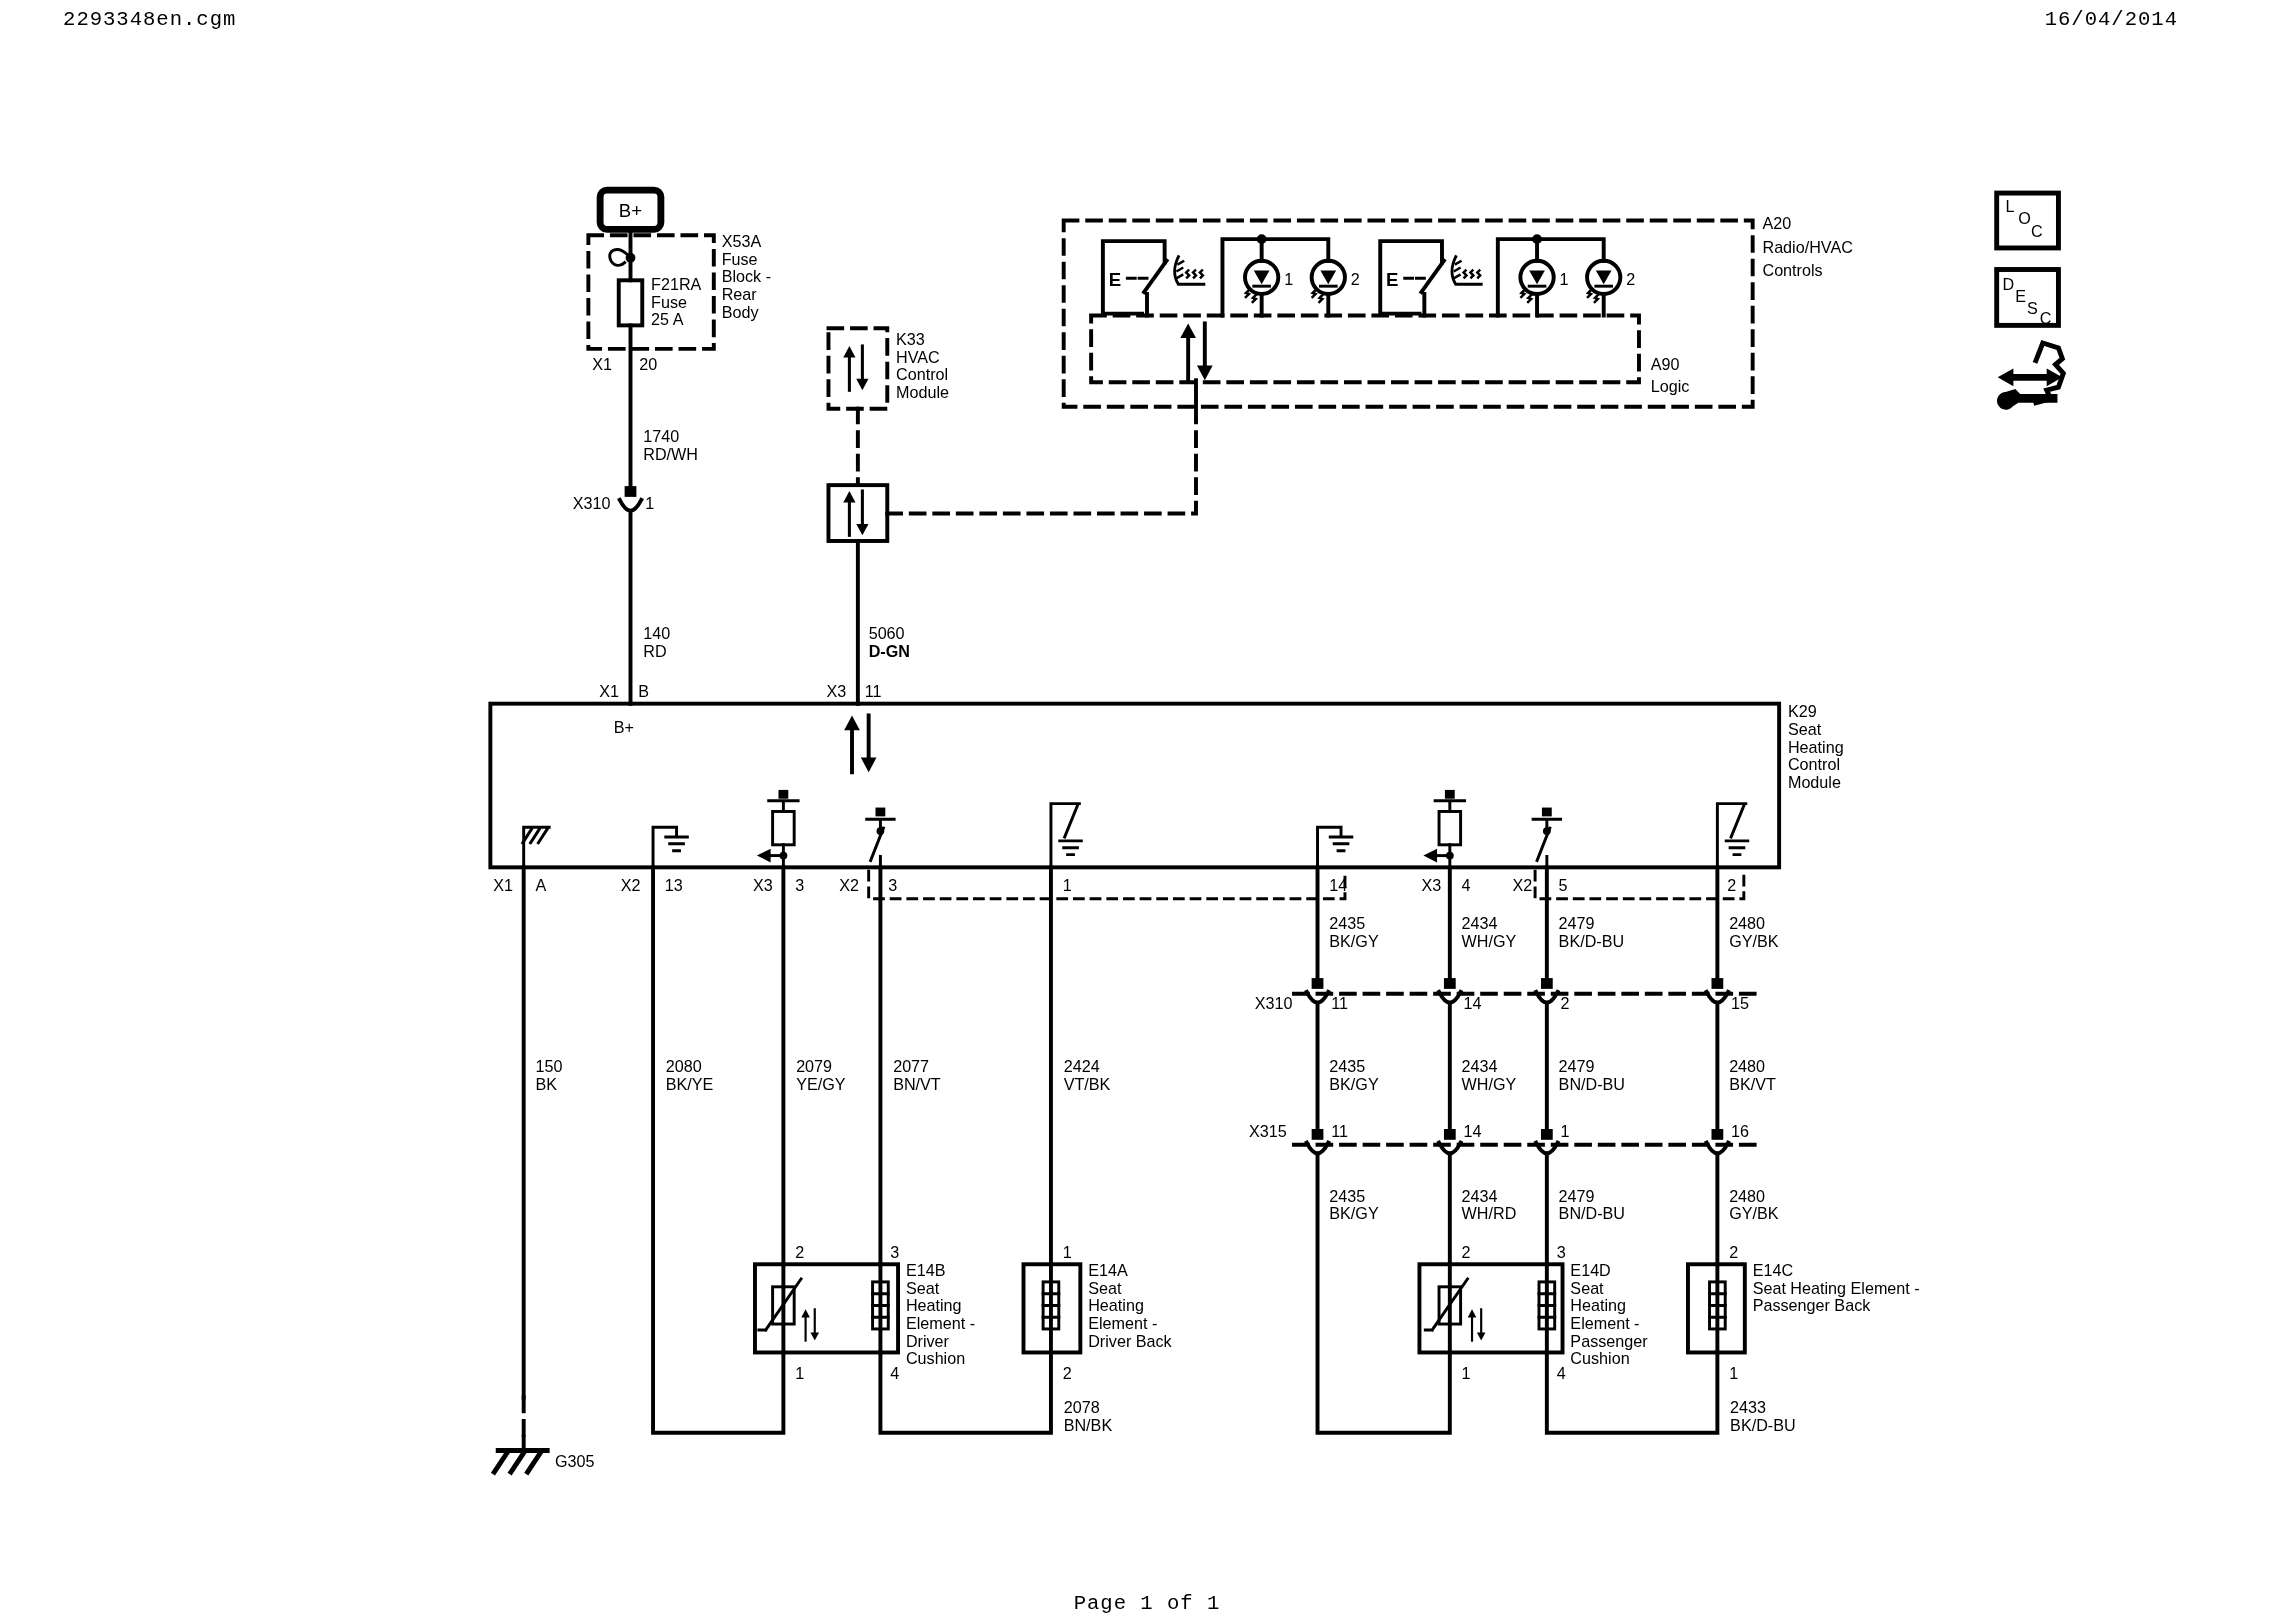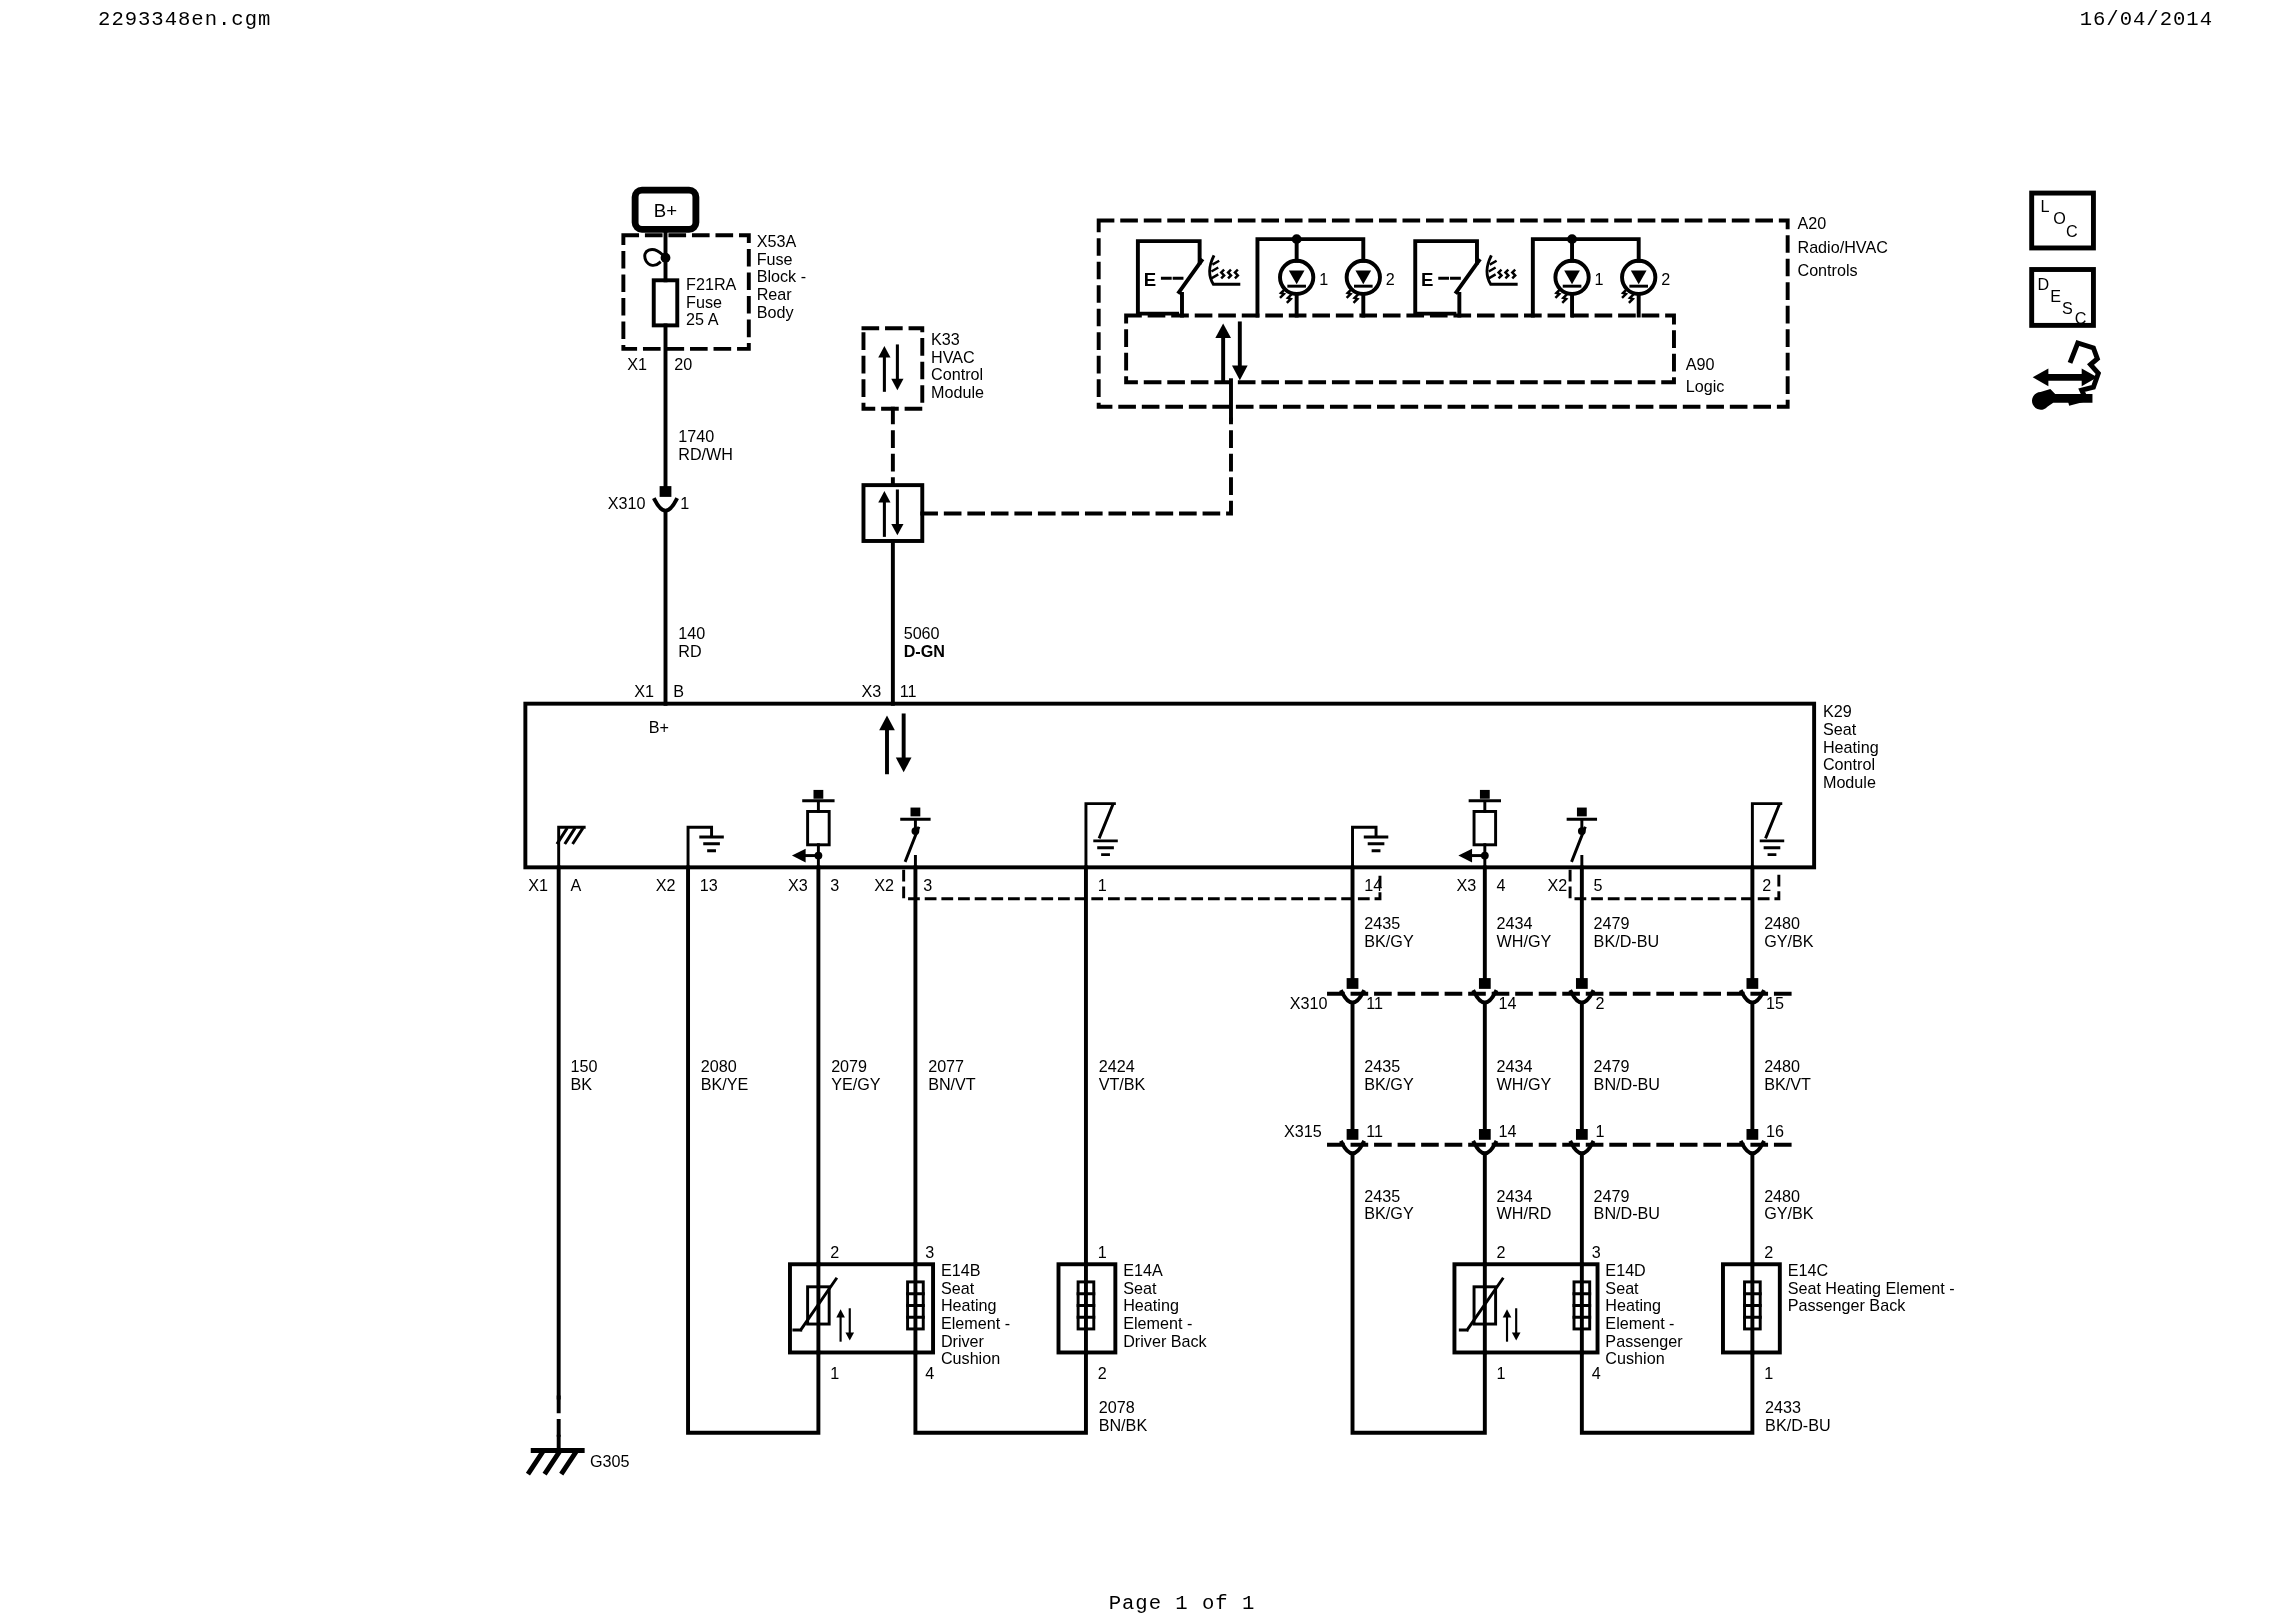--- a/index.html
+++ b/index.html
@@ -1,16 +1,16 @@
 <!DOCTYPE html>
 <html><head>
 <meta charset="utf-8">
 <style>
   html,body{margin:0;padding:0;background:#fff;}
-  .page{width:1983px;height:1621px;position:relative;background:#fff;padding-left:35px;}
+  .page{width:1983px;height:1621px;position:relative;background:#fff;}
   svg{display:block;}
   .w{stroke:#000;stroke-width:4;fill:none;stroke-linecap:square;}
   .w3{stroke:#000;stroke-width:3;fill:none;stroke-linecap:square;}
   .w5{stroke:#000;stroke-width:5;fill:none;stroke-linecap:square;}
   .w7{stroke:#000;stroke-width:7;fill:none;}
   .thin{stroke:#000;stroke-width:2.5;fill:none;}
   .dash{stroke-dasharray:14 10;}
   .dash2{stroke-dasharray:9 8;}
   .f{fill:#000;stroke:none;}
   text{font:16.5px "Liberation Sans", sans-serif;fill:#000;}

